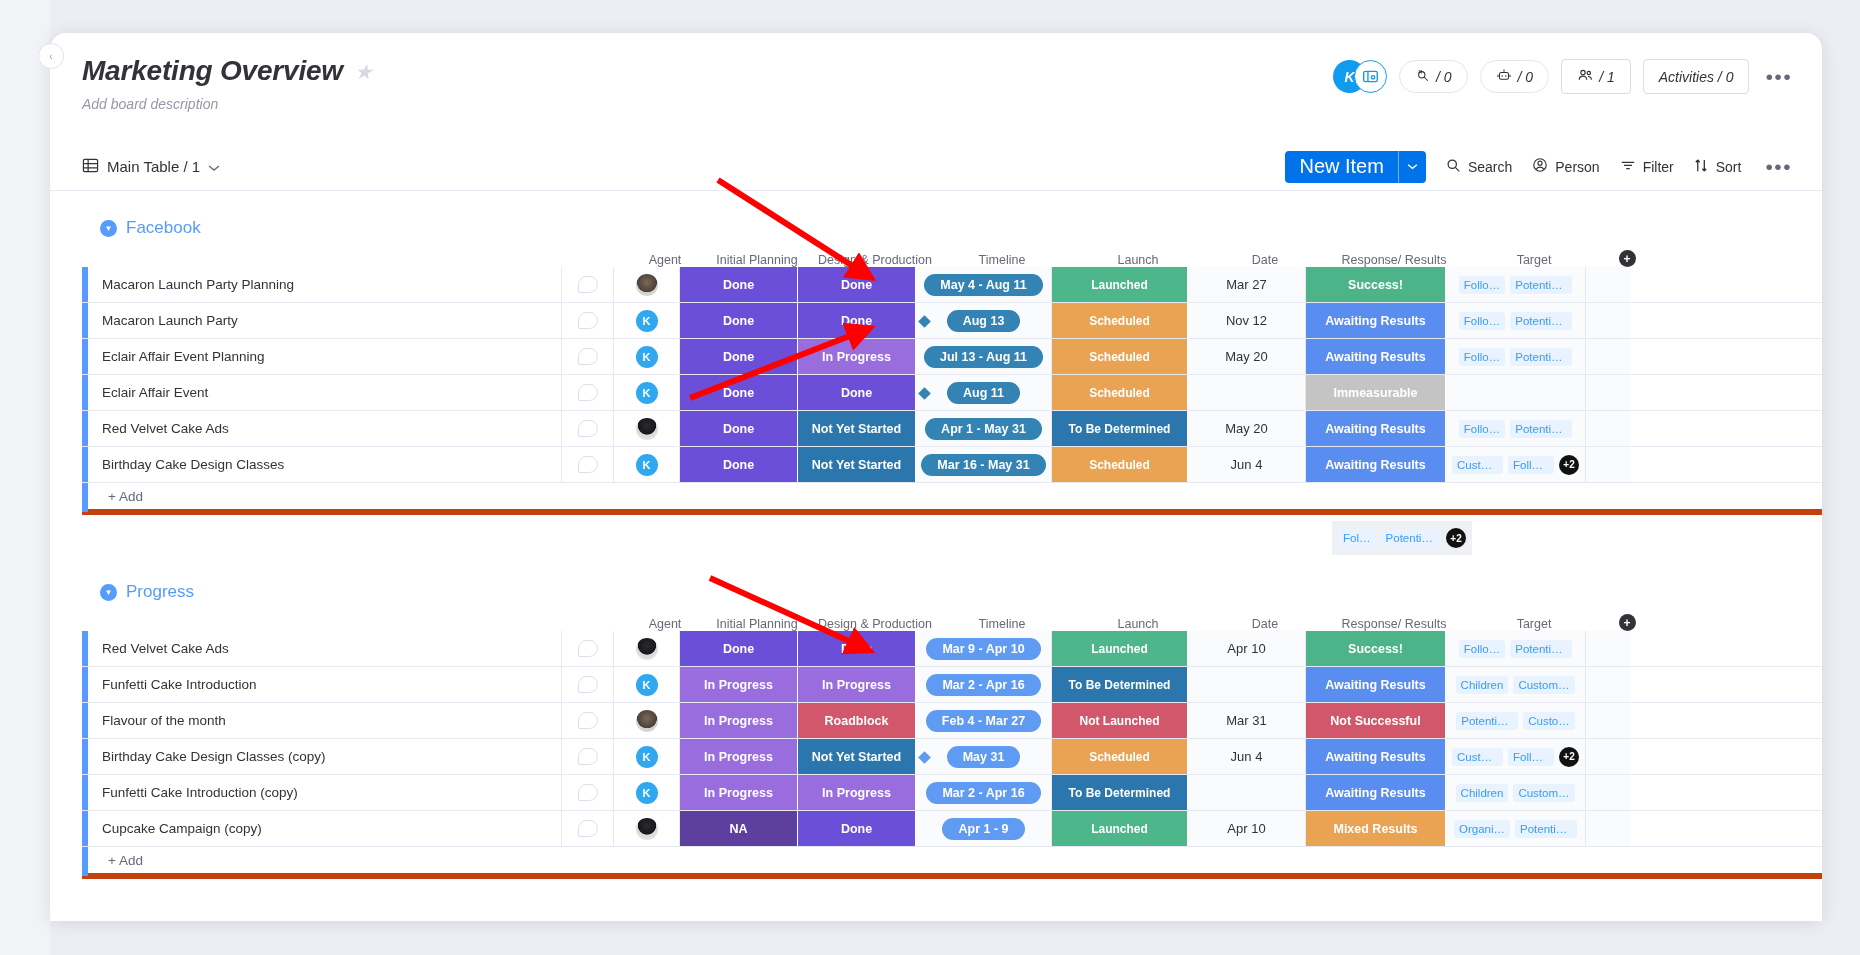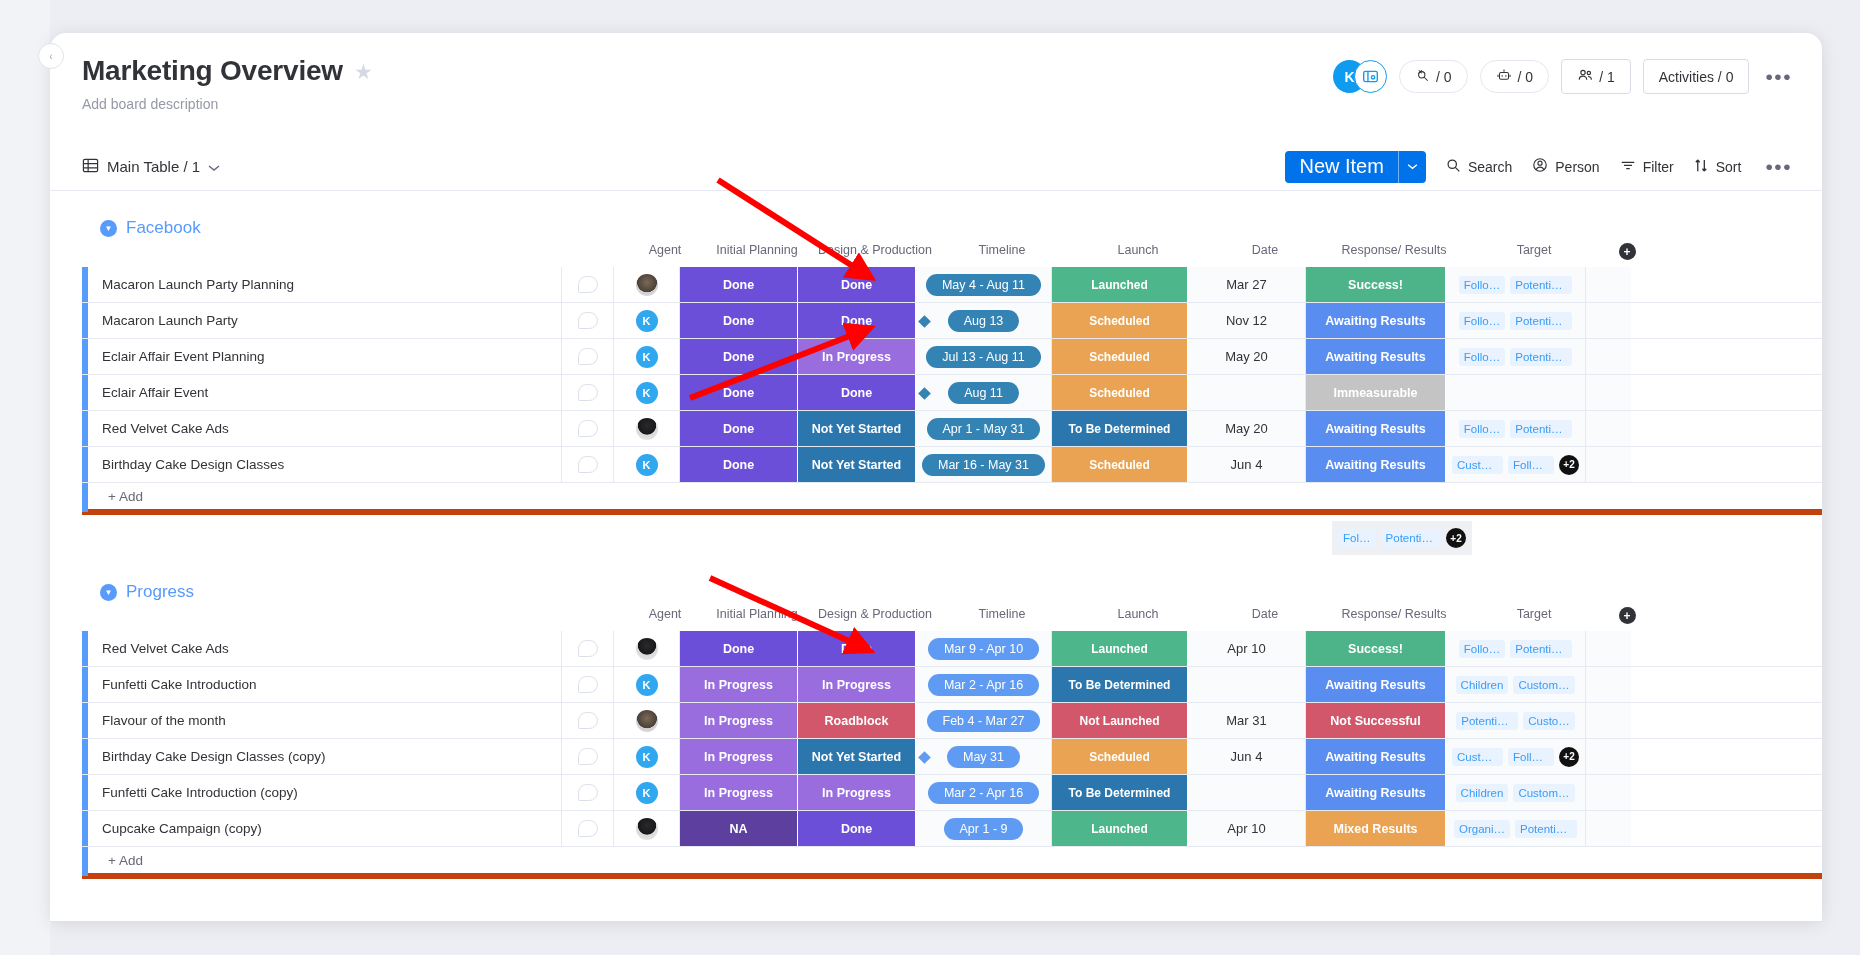--- a/index.html
+++ b/index.html
@@ -38,20 +38,21 @@
     display: flex; align-items: center; justify-content: center;
     font-size: 10px; color: #9aa0ae;
     z-index: 30;
   }
 
   
   .board-header {
     position: relative;
     padding: 22px 32px 0 32px;
     height: 110px;
+    font-style: italic;
   }
   .title-row { display: flex; align-items: center; gap: 11px; }
   .board-title {
     font-size: 28px; font-weight: bold; color: #323338;
     letter-spacing: -0.2px;
   }
   .star-icon { font-size: 21px; color: #d6d9e3; line-height: 1; }
   .board-desc {
     margin-top: 9px; font-size: 14px; color: #9699a6;
   }
@@ -137,21 +138,21 @@
     position: relative;
   }
   .group-caret {
     width: 17px; height: 17px; border-radius: 50%;
     display: flex; align-items: center; justify-content: center;
     color: #fff; font-size: 8px;
   }
   .group-name { font-size: 17px; font-weight: normal; }
 
   .cols {
-    display: flex; 
+    display: flex; align-items: flex-end;
     height: 24px; padding-left: 18px;
     font-size: 12.5px; color: #676879;
   }
   .col-h { text-align: center; }
   .c-name   { width: 480px; }
   .c-chat   { width: 52px; }
   .c-agent  { width: 66px; }
   .c-status { width: 118px; }
   .c-time   { width: 136px; }
   .c-launch { width: 136px; }
@@ -207,21 +208,21 @@
     width: 22px; height: 22px; border-radius: 50%;
     display: flex; align-items: center; justify-content: center;
     font-size: 11px; font-weight: bold; color: #fff;
     background: #31a7f0; overflow: hidden;
   }
   .ava.photo-a { background: radial-gradient(circle at 50% 38%, #7a6a58 0%, #4c4038 55%, #cfcfcf 58%, #e3e3e3 100%); }
   .ava.photo-b { background: radial-gradient(circle at 50% 34%, #2a2a2e 0%, #18181b 48%, #d8d8d8 52%, #ededed 100%); }
 
   .pill {
     border-radius: 14px; color: #fff;
-    font-size: 12.5px; font-weight: normal;
+    font-size: 12.5px; font-weight: bold;
     height: 22px; padding: 0 16px;
     display: flex; align-items: center; justify-content: center;
     white-space: nowrap;
   }
   .time-diamond {
     position: absolute; left: 4px; top: 50%;
     width: 9px; height: 9px; margin-top: -4px;
     background: #2b76ad; transform: rotate(45deg);
   }
   .tag {

